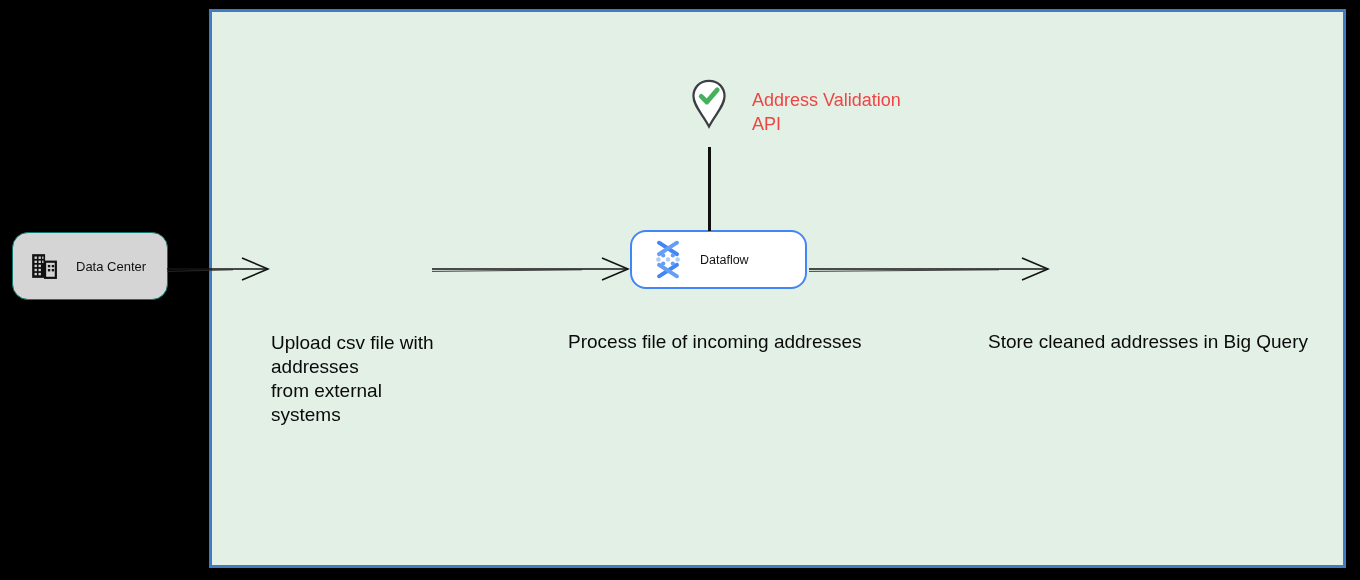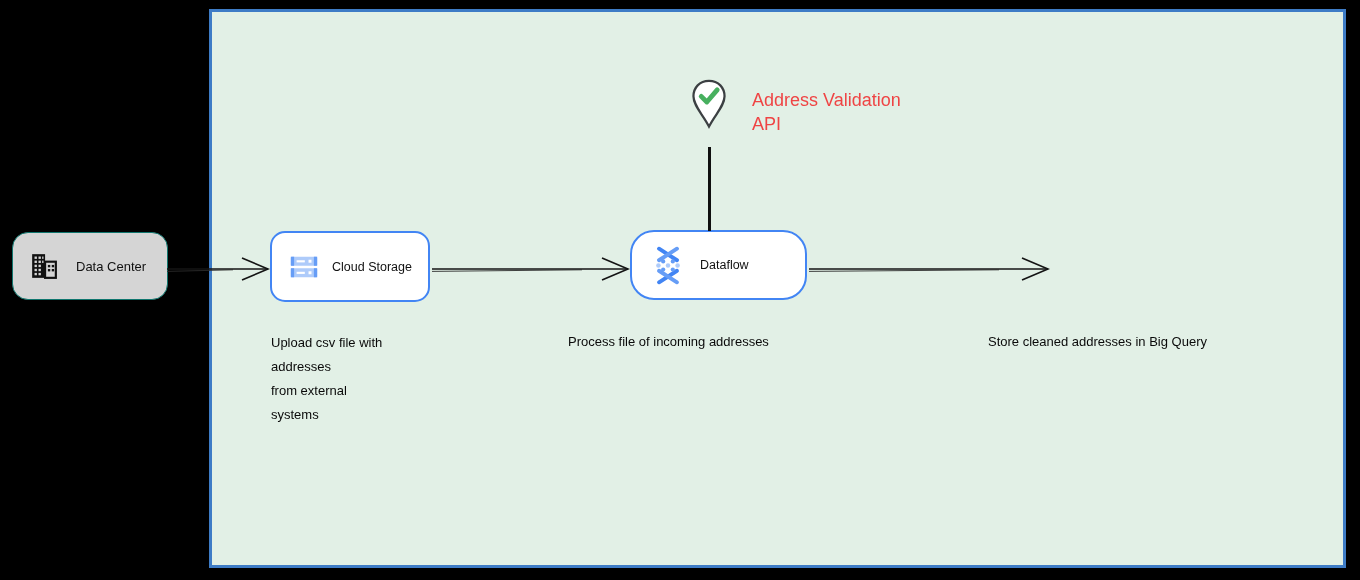--- a/index.html
+++ b/index.html
@@ -7,21 +7,21 @@
           font-family:"Liberation Sans", sans-serif;color:#000;}
   .panel{position:absolute;left:209px;top:9px;width:1137px;height:559px;
          background:#e2f0e6;border:3px solid #3e7cc6;box-sizing:border-box;}
   .node{position:absolute;background:#fff;border:2.5px solid #4285f4;border-radius:15px;
         box-sizing:border-box;display:flex;align-items:center;gap:14px;padding-left:18px;}
   .node .lbl{font-size:12.5px;color:#111;white-space:nowrap;}
   .ext-node{position:absolute;left:12px;top:232px;width:156px;height:68px;background:#d5d5d5;
             border:1px solid #0f766e;border-radius:16px;box-sizing:border-box;
             display:flex;align-items:center;gap:18px;padding-left:17px;}
   .ext-node .lbl{font-size:13px;color:#111;white-space:nowrap;}
-  .caption{position:absolute;font-size:13px;line-height:24px;color:#0a0a0a;
+  .caption{position:absolute;font-size:19px;line-height:24px;color:#0a0a0a;
            white-space:pre-line;}
   .annotation-text{position:absolute;left:752px;top:89px;font-size:18px;line-height:23.5px;
            color:#ef4444;white-space:pre-line;}
   .arrow{position:absolute;}
   .vline{position:absolute;left:708px;top:147px;width:2.5px;height:84px;background:#101010;}
   .pin{position:absolute;left:690px;top:77px;}
 </style>
 </head>
 <body>
 
@@ -58,49 +58,28 @@
     </span>
     <span class="lbl">Data Center</span>
   </div>
 
   <svg class="arrow" style="left:167px;top:254px" width="103" height="30">
     <line x1="0" y1="15" x2="101" y2="15" stroke="#141414" stroke-width="1.7"></line>
     <line x1="0" y1="17.4" x2="66" y2="15.8" stroke="#2b2b2b" stroke-width="0.9"></line>
     <path d="M75 4 L101 15 L75 26" fill="none" stroke="#141414" stroke-width="1.7"></path>
   </svg>
 
-  <div class="node" style="left:270px;top:231px;width:160px;height:71px;">
-    <span style="display:inline-flex;">
-      <svg width="28" height="26" viewBox="0 0 34 30">
-        <g>
-          <rect x="1" y="2.5" width="32" height="11" rx="1.5" fill="#aecbfa"></rect>
-          <rect x="1" y="2.5" width="4" height="11" fill="#669df6"></rect>
-          <rect x="29" y="2.5" width="4" height="11" fill="#669df6"></rect>
-          <rect x="8" y="6.8" width="10" height="2.6" fill="#fff"></rect>
-          <rect x="22.5" y="6.2" width="3.6" height="3.6" fill="#fff"></rect>
-        </g>
-        <g transform="translate(0,14)">
-          <rect x="1" y="2.5" width="32" height="11" rx="1.5" fill="#aecbfa"></rect>
-          <rect x="1" y="2.5" width="4" height="11" fill="#669df6"></rect>
-          <rect x="29" y="2.5" width="4" height="11" fill="#669df6"></rect>
-          <rect x="8" y="6.8" width="10" height="2.6" fill="#fff"></rect>
-          <rect x="22.5" y="6.2" width="3.6" height="3.6" fill="#fff"></rect>
-        </g>
-      </svg>
-    </span>
-    <span class="lbl">Cloud Storage</span>
-  </div>
 
   <svg class="arrow" style="left:432px;top:254px" width="198" height="30">
     <line x1="0" y1="15" x2="196" y2="15" stroke="#141414" stroke-width="1.7"></line>
     <line x1="0" y1="17.4" x2="150" y2="15.8" stroke="#2b2b2b" stroke-width="0.9"></line>
     <path d="M170 4 L196 15 L170 26" fill="none" stroke="#141414" stroke-width="1.7"></path>
   </svg>
 
-  <div class="node" style="left:630px;top:230px;width:177px;height:70px;border-radius:24px;">
+  <div class="node" style="left:630px;top:230px;width:177px;height:59px;border-radius:16px;">
     <span style="display:inline-flex;">
       <svg width="36" height="39" viewBox="0 0 24 26">
         <g fill="none" stroke-linecap="round" stroke-width="2.6">
           <path d="M6 1.8 L18 9.5" stroke="#4285f4"></path>
           <path d="M18 1.8 L6 9.5" stroke="#669df6"></path>
           <path d="M6 24.2 L18 16.5" stroke="#4285f4"></path>
           <path d="M18 24.2 L6 16.5" stroke="#669df6"></path>
         </g>
         <g>
           <circle cx="12" cy="13" r="1.5" fill="#aecbfa"></circle>

